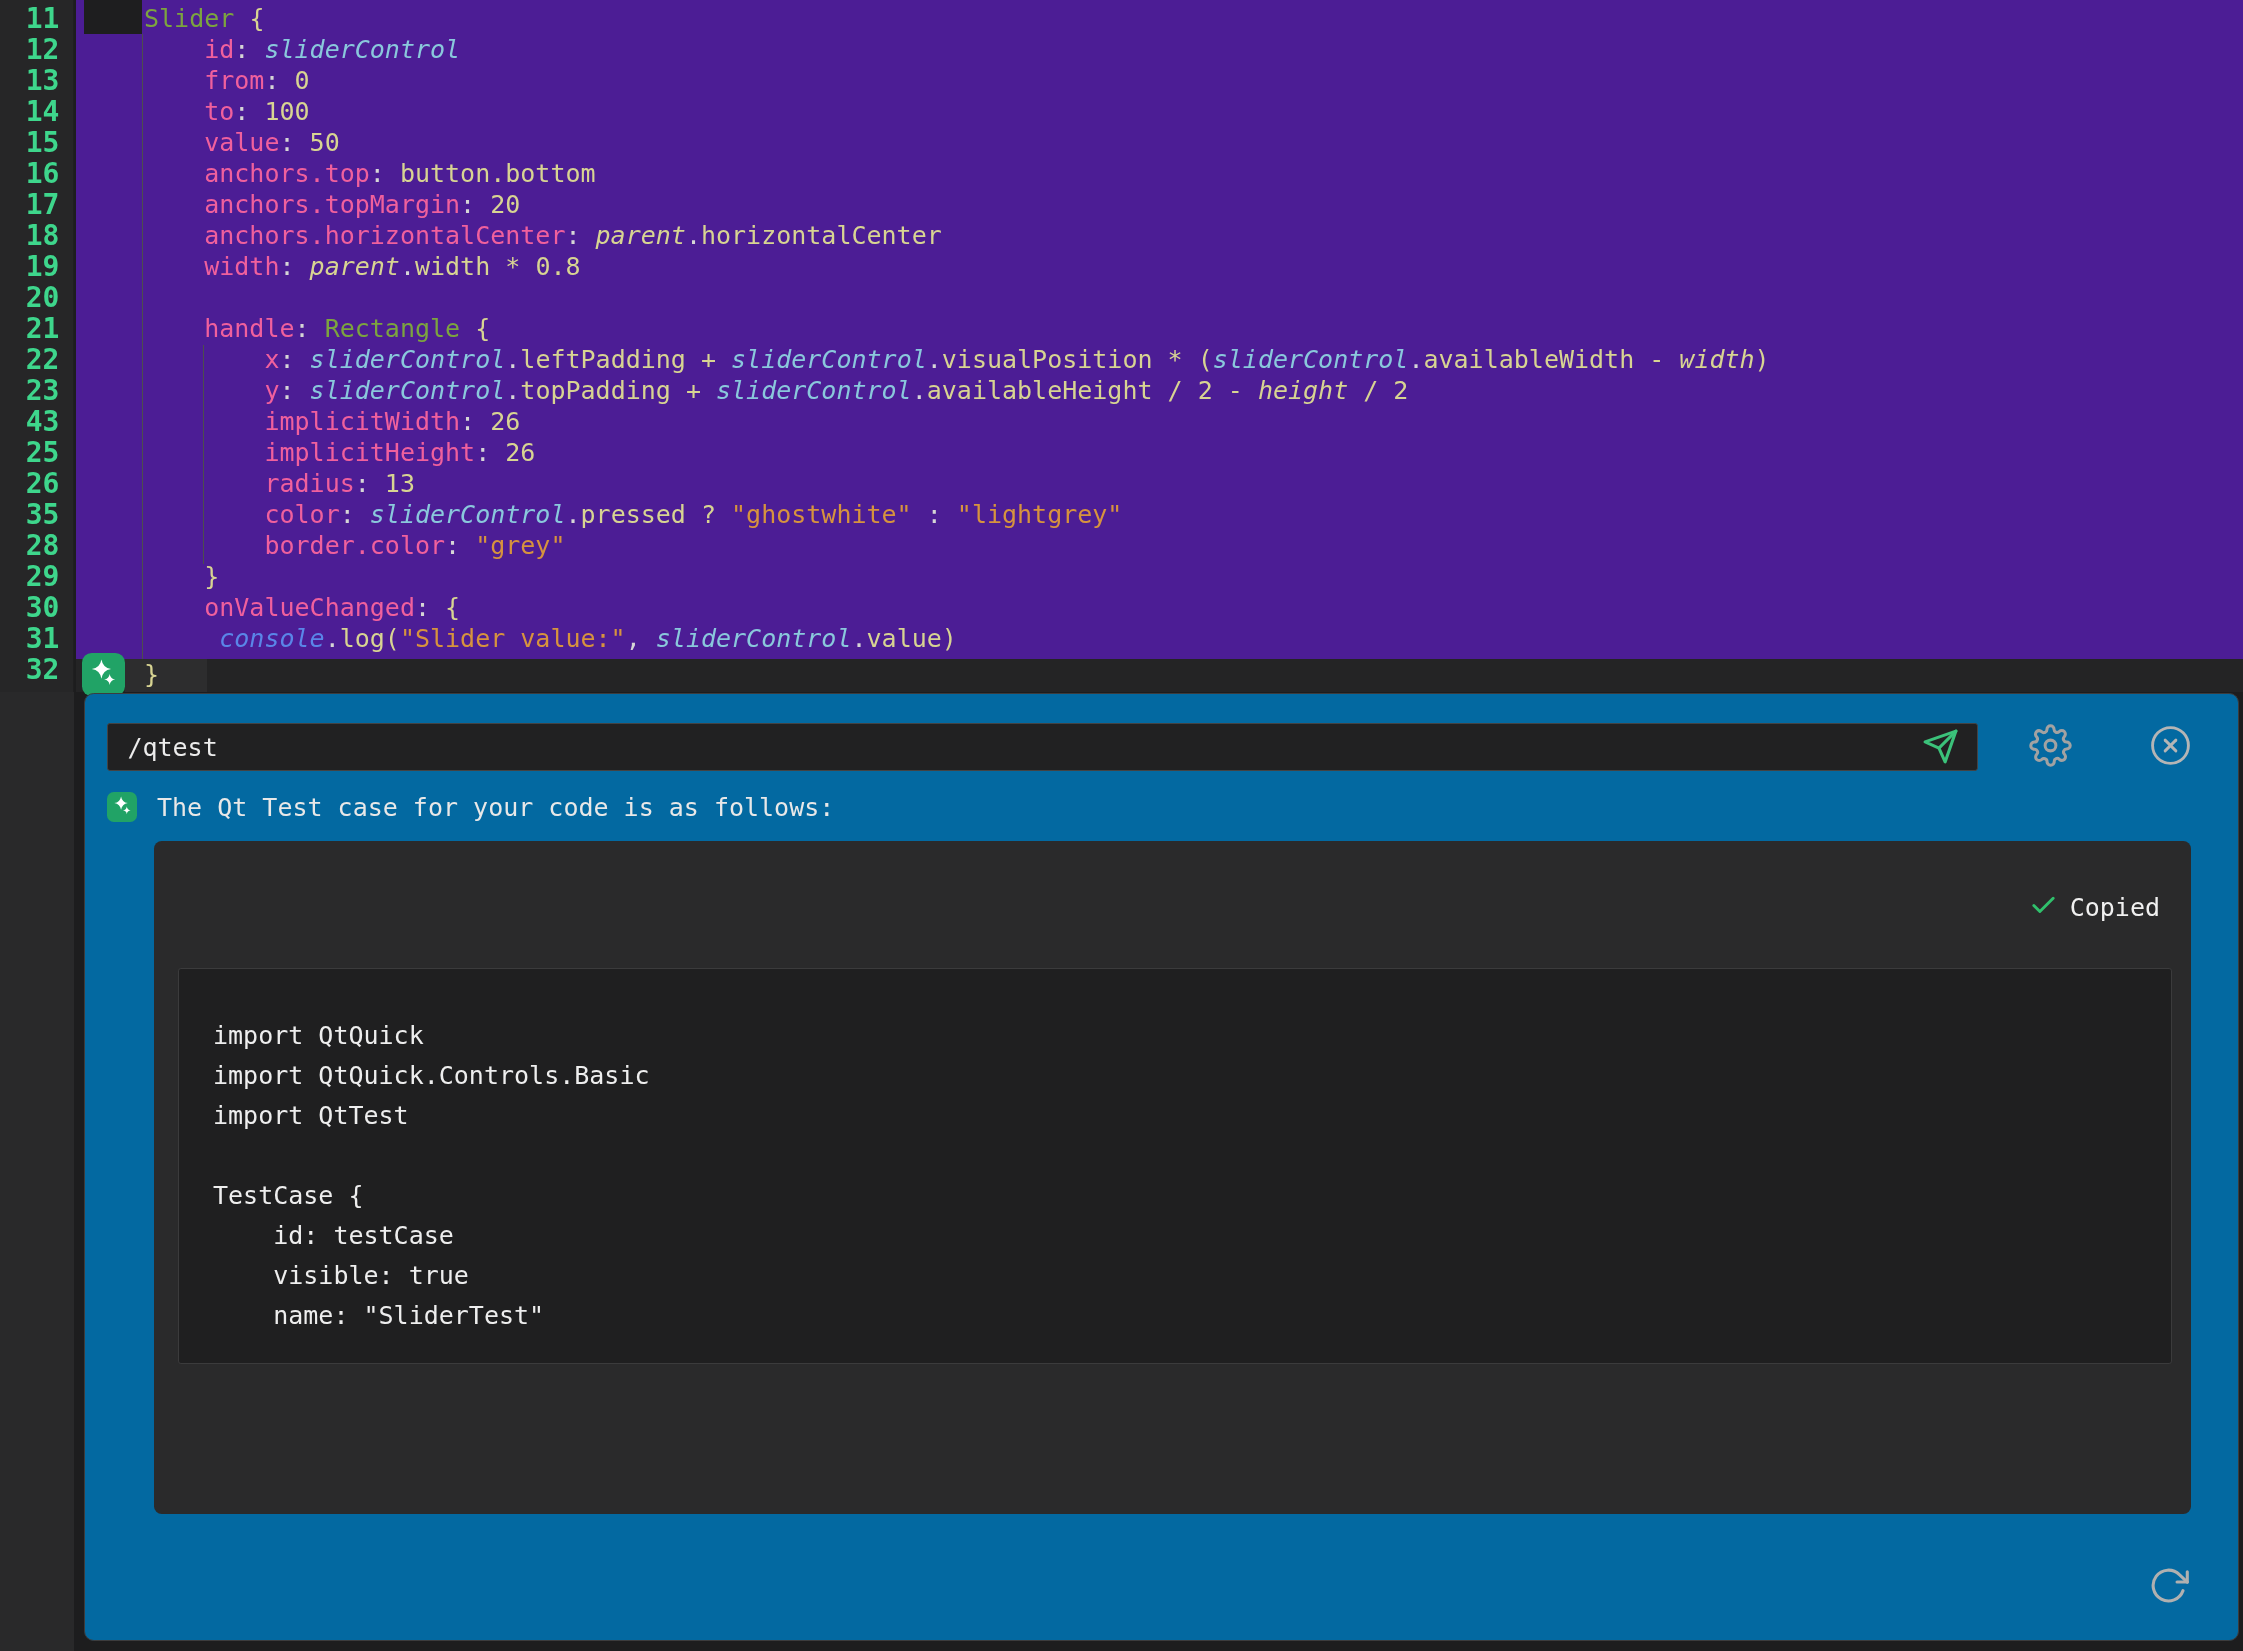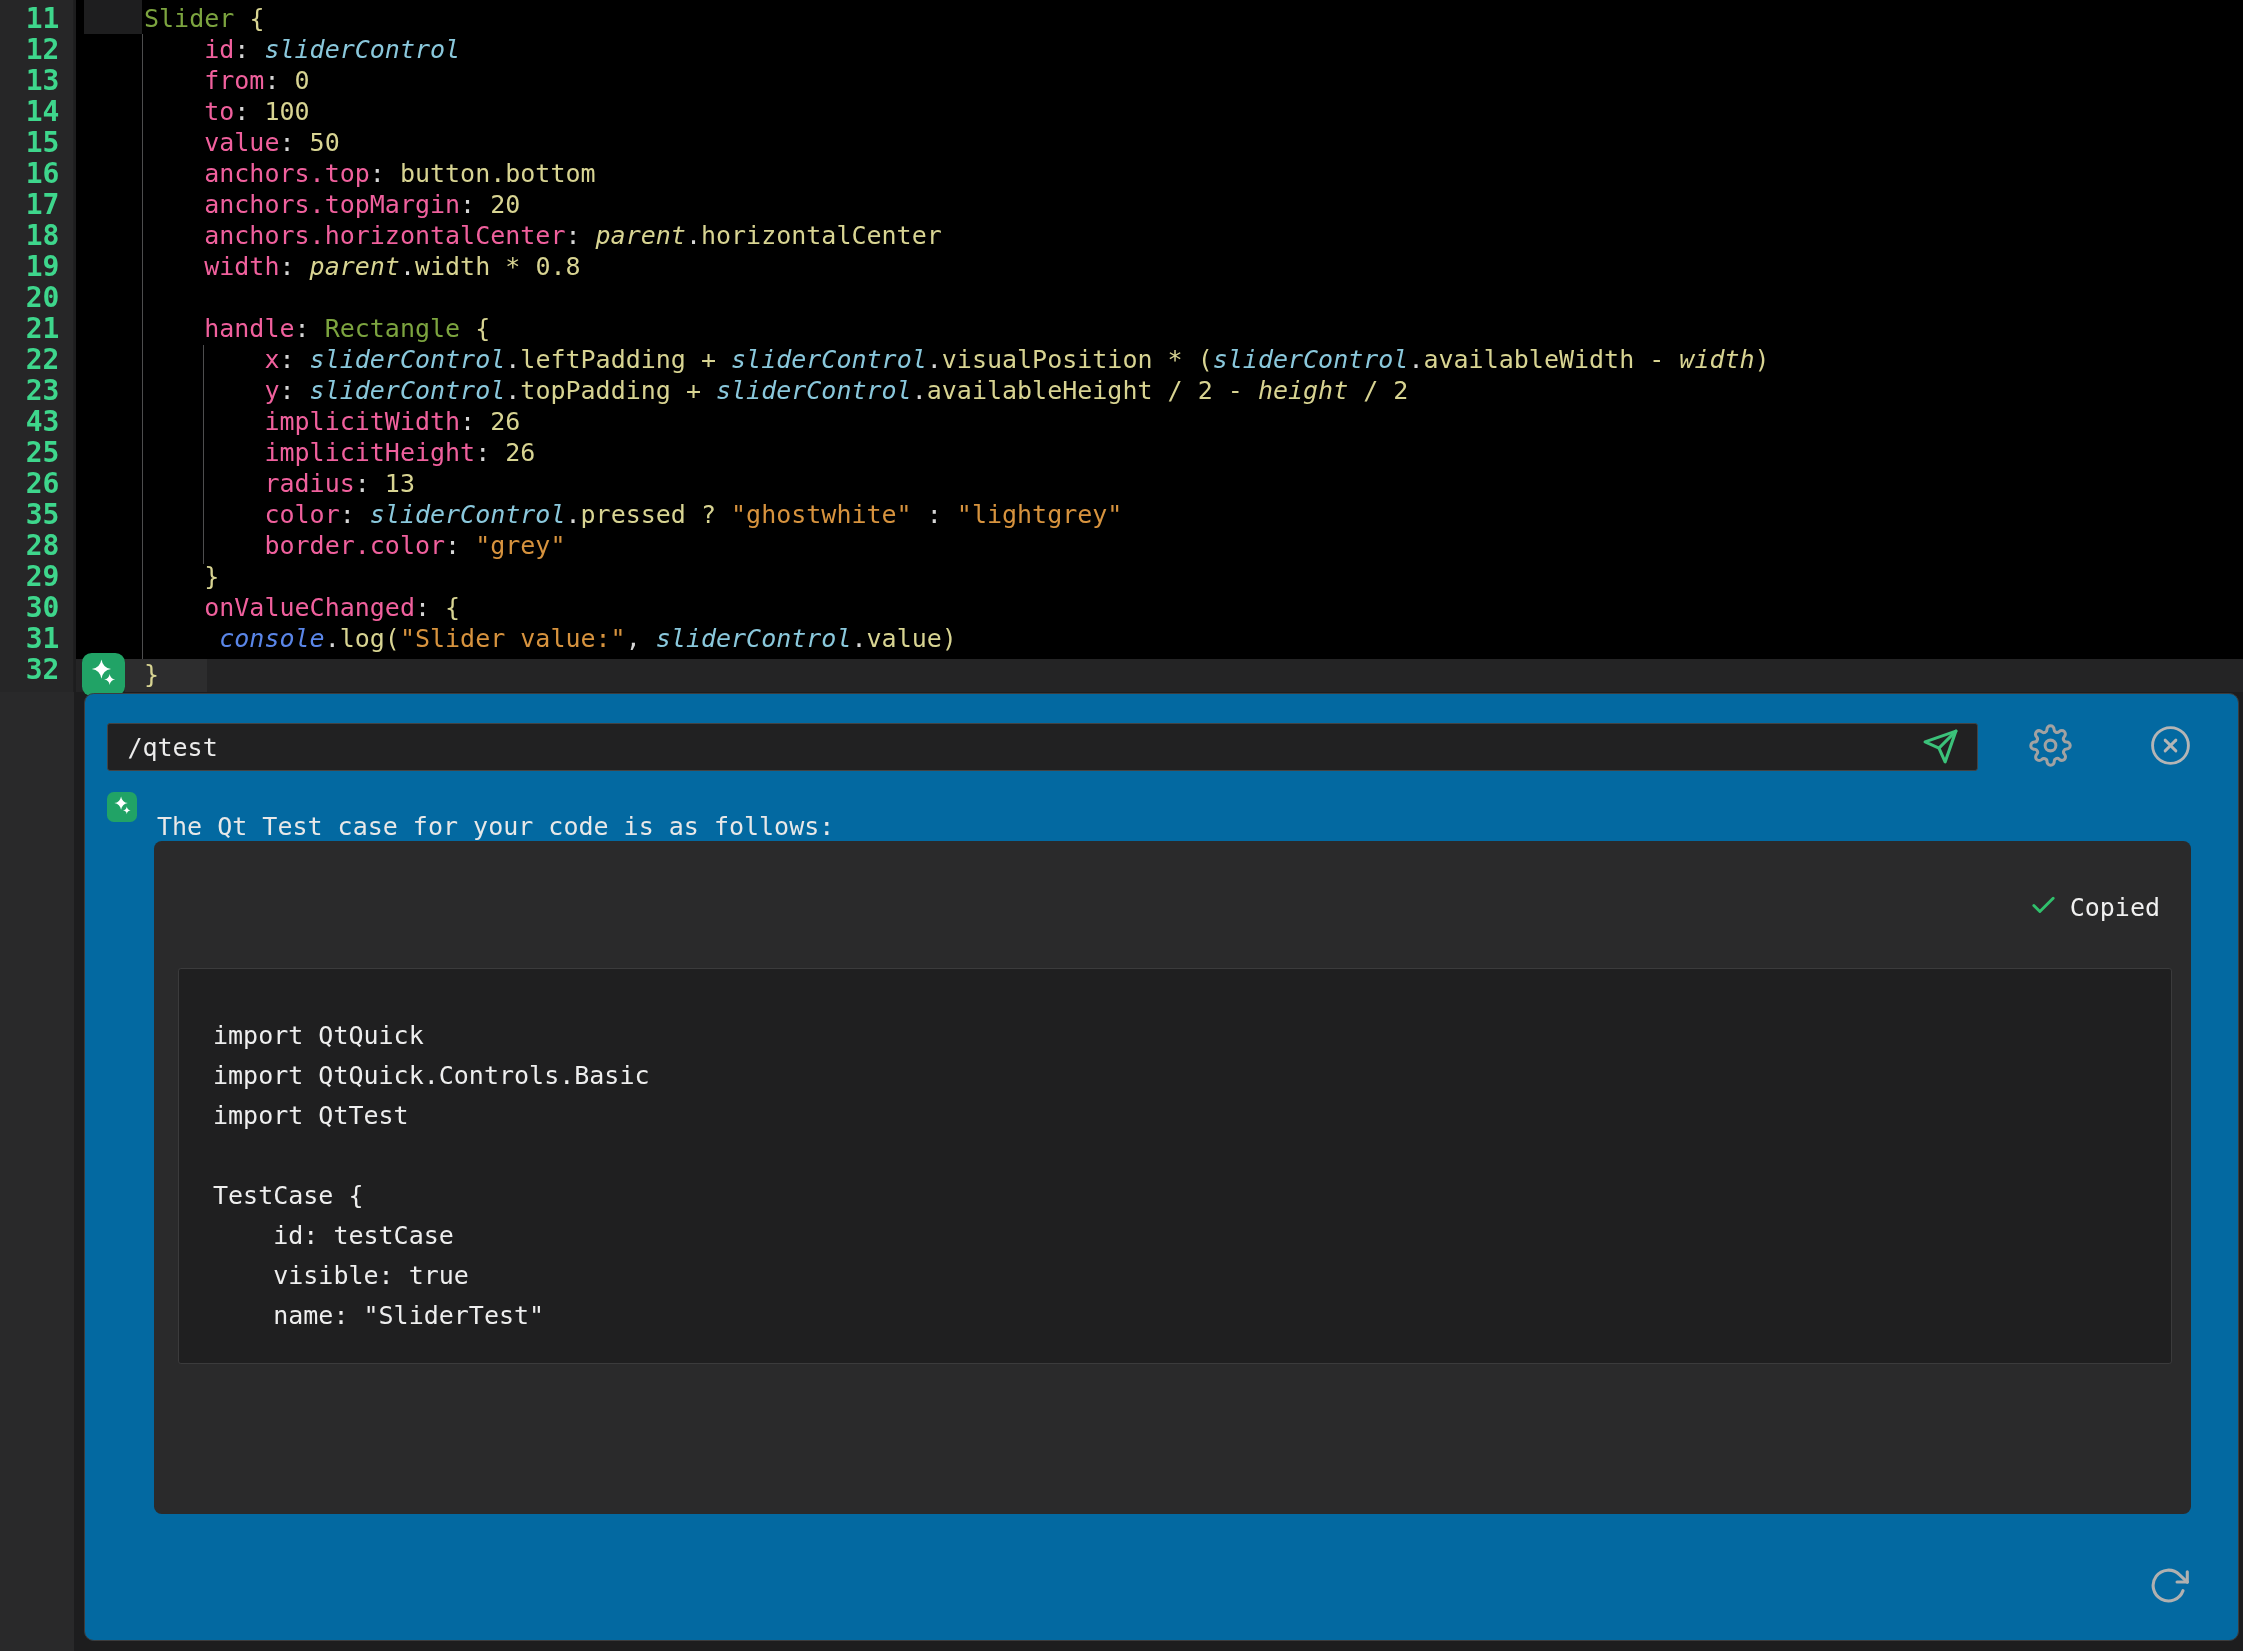--- a/index.html
+++ b/index.html
@@ -6,21 +6,21 @@
   #screen{position:relative;width:2244px;height:1652px;background:#1d1d1e;overflow:hidden;
           font-family:"DejaVu Sans Mono", monospace;}
 
   
   #gutter{position:absolute;left:0;top:0;width:74px;height:692px;background:#262627;
           border-right:1.9px solid #1f1f20;box-sizing:border-box;padding-top:2.9px;}
   .ln{height:31px;line-height:31px;text-align:right;padding-right:13.6px;
       font-size:28px;font-weight:bold;color:#3ed68c;}
   #left-strip{position:absolute;left:0;top:692px;width:74px;height:960px;background:#29292a;}
 
-  #editor-bg{position:absolute;left:76px;top:0;width:2168px;height:659px;background:#000000;}
+  #editor-bg{position:absolute;left:76px;top:0;width:2168px;height:659px;background:#4c1d95;}
   #fold-block{position:absolute;left:7.8px;top:0;width:58px;height:34px;background:#1e1e1f;}
   .indent-guide{position:absolute;width:1px;background:#4d4d4e;}
   #guide-0{left:66px;top:34px;height:625px;}
   #guide-4{left:127px;top:345px;height:219px;}
   #code{position:absolute;left:68px;top:2.9px;white-space:pre;font-size:25px;line-height:31px;color:#d6d6d6;}
   .code-line{height:31px;}
 
   .tk-type{color:#7ca43f;}
   .tk-prop{color:#f0609d;margin-top:35px;}
   .tk-val{color:#d8d492;}
@@ -42,21 +42,21 @@
          border:1px solid #3c3c3d;border-radius:9.7px;box-sizing:border-box;}
   #prompt-input{position:absolute;left:22px;top:29px;width:1871px;height:48px;background:#212122;
          border:1px solid #434344;border-radius:2.9px;box-sizing:border-box;color:#ececec;
          font-family:"DejaVu Sans Mono", monospace;font-size:25px;padding:0 58px 0 19.4px;outline:none;}
   .icon-btn{position:absolute;background:none;border:none;padding:0;cursor:pointer;display:flex;
             align-items:center;justify-content:center;}
   #send-btn{left:1834px;top:33px;width:43px;height:41px;}
   #gear-btn{left:1944px;top:31px;width:43px;height:43px;}
   #close-btn{left:2064px;top:31px;width:43px;height:43px;}
   #resp-badge{left:22px;top:98px;width:30px;height:30px;border-radius:6.8px;}
-  #resp-text{position:absolute;left:72px;top:98px;font-size:25px;line-height:31px;color:#e8e8e8;white-space:pre;margin-top:19px;}
+  #resp-text{position:absolute;left:72px;top:98px;font-size:25px;line-height:31px;color:#e8e8e8;white-space:pre;}
 
   #card{position:absolute;left:69px;top:147px;width:2037px;height:673px;background:#2a2a2b;border-radius:7.8px;}
   #copied-row{position:absolute;right:31px;top:50px;display:flex;align-items:center;gap:12px;}
   #copied-label{font-size:25px;color:#f0f0f0;}
   #code-block{position:absolute;left:24px;top:127px;width:1994px;height:396px;background:#1f1f20;
               border:1px solid #3b3b3c;border-radius:2.9px;box-sizing:border-box;overflow:hidden;}
   #test-code{margin:0;padding:47px 34px;font-family:"DejaVu Sans Mono", monospace;
              font-size:25px;line-height:40px;color:#eeeeee;white-space:pre;}
   #refresh-btn{left:2061px;top:870px;width:45px;height:45px;}
 </style>

